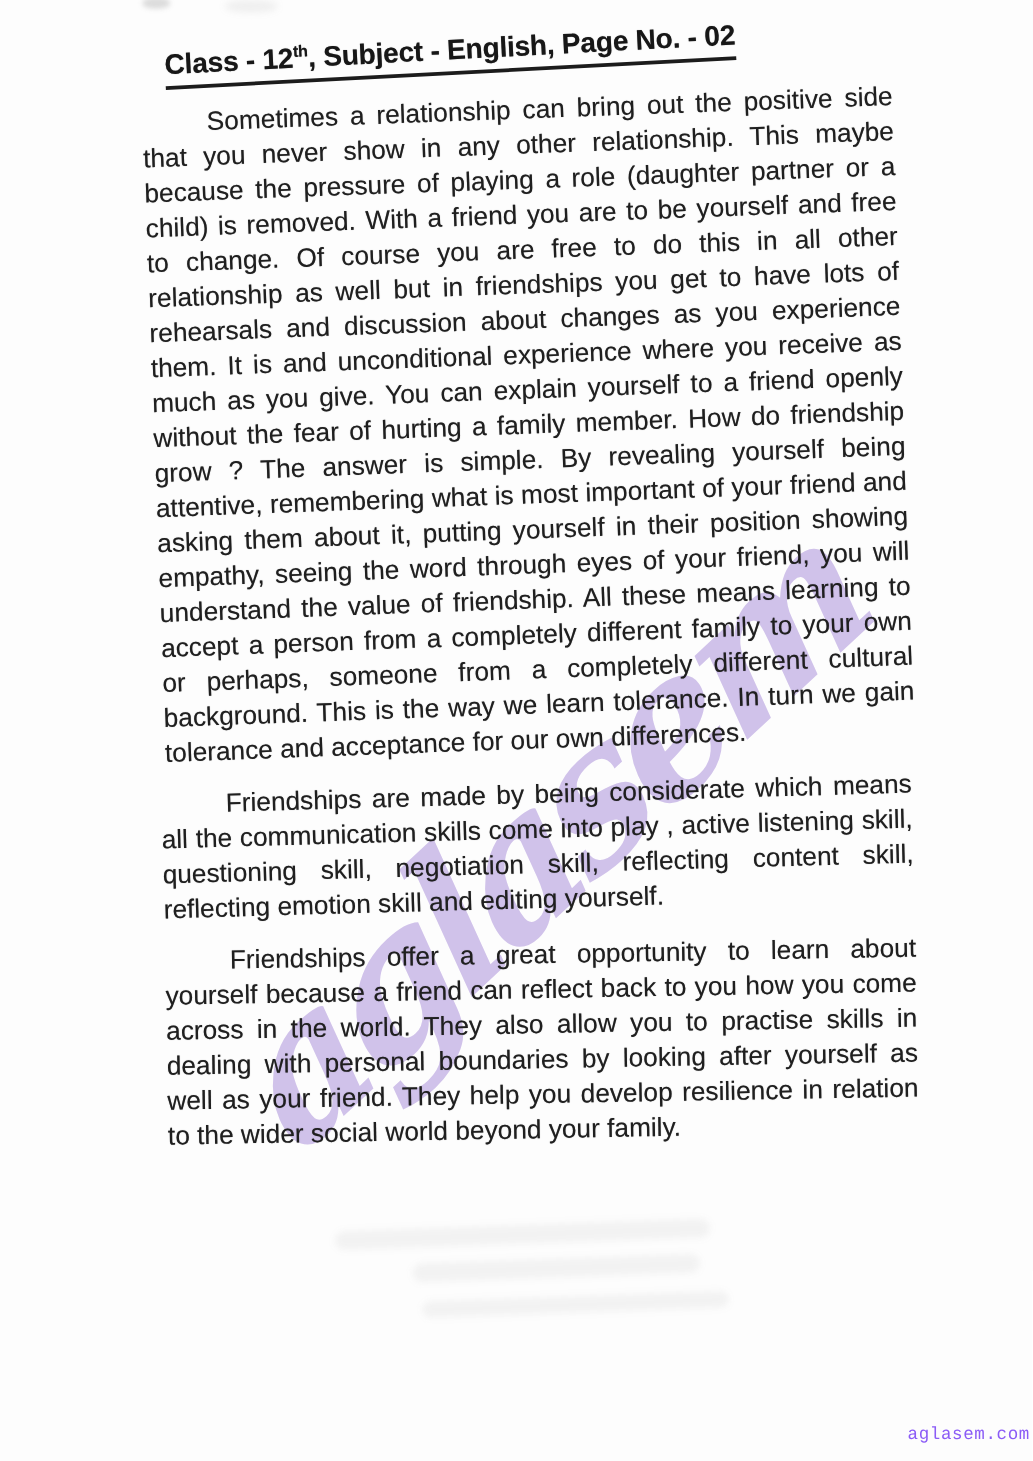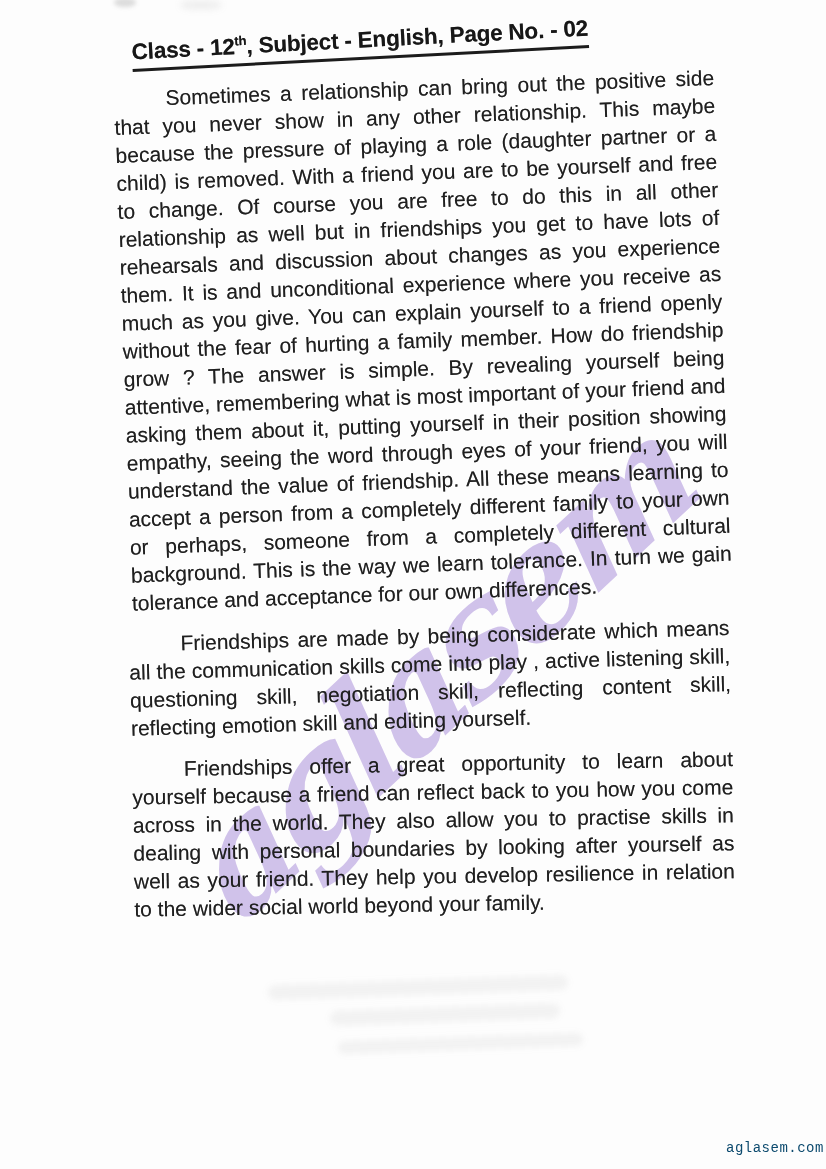--- a/index.html
+++ b/index.html
@@ -106,21 +106,21 @@
   .bleed-2 { left: 330px; top: 1007px; width: 230px; height: 15px; }
   .bleed-3 { left: 338px; top: 1037px; width: 245px; height: 13px; }
 
   .site-link {
     position: absolute;
     left: 726px; top: 1140px;
     z-index: 3;
     font-family: "Liberation Mono", "DejaVu Sans Mono", monospace;
     font-size: 14px;
     letter-spacing: 0.5px;
-    color: #0c4a6e;
+    color: #8b5cf6;
     text-decoration: none;
     cursor: pointer;
   }
 </style>
 </head>
 <body>
 
 <div class="page">
 
   <div class="top-mark-1"></div>

